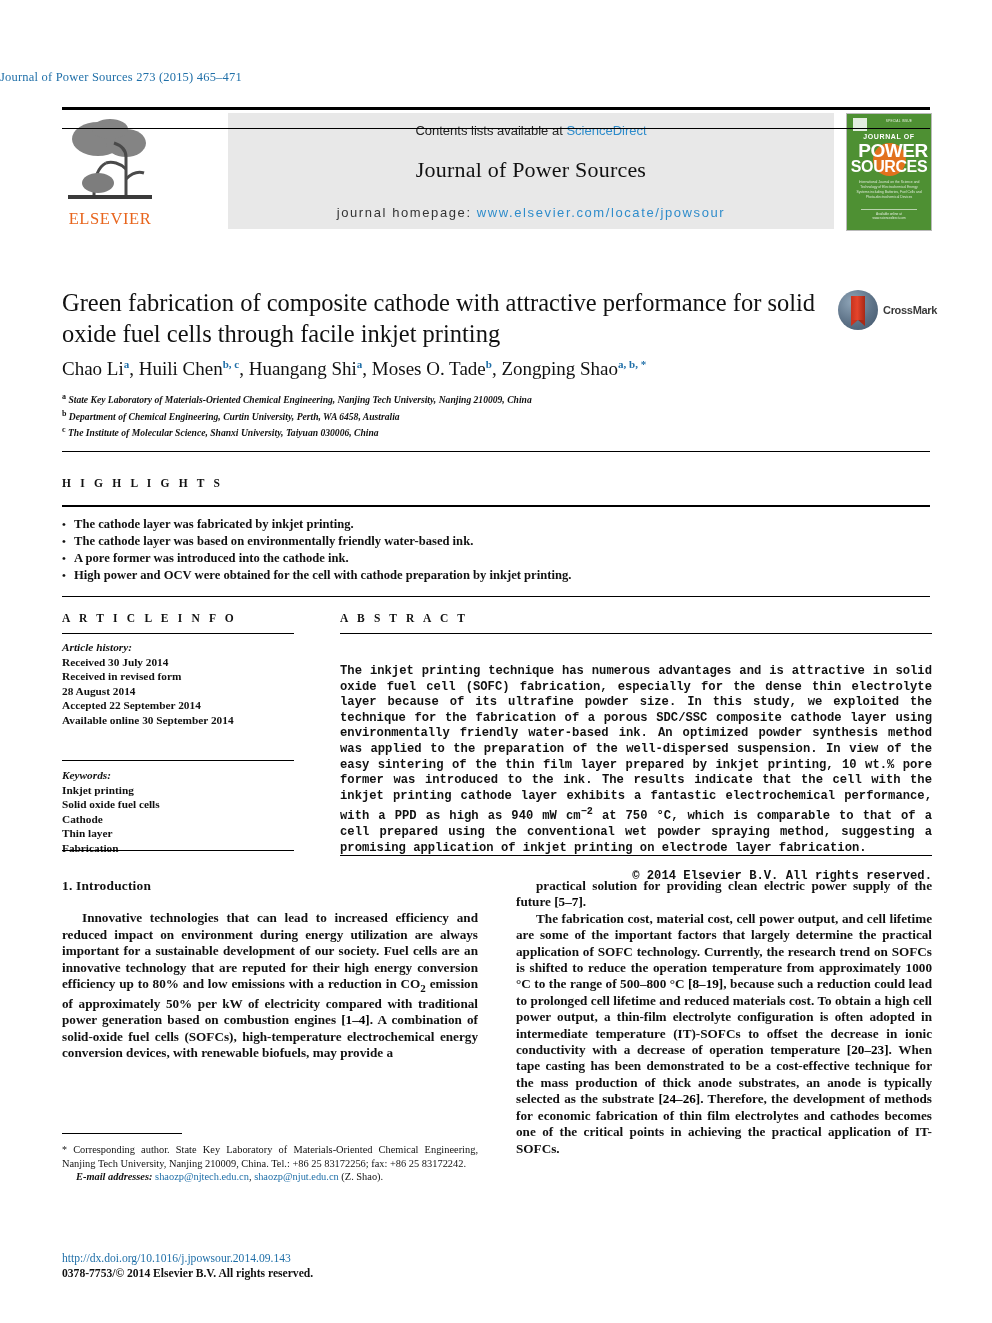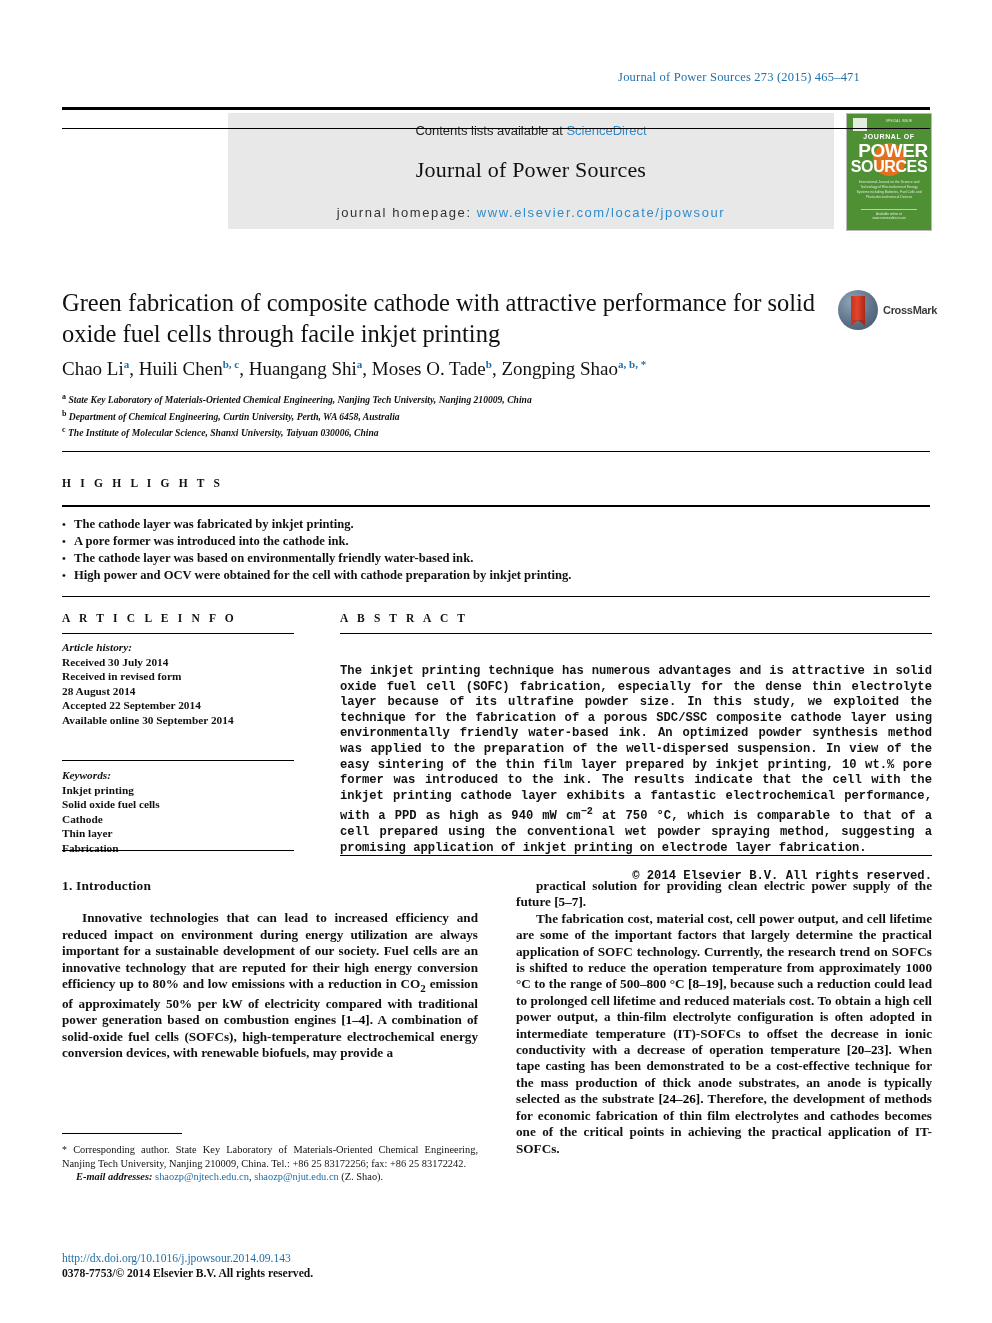--- a/index.html
+++ b/index.html
@@ -19,21 +19,21 @@
     position: absolute;
     left: 0; top: 0;
     width: 992px;
     height: 1323px;
   }
 
   
   .running-head {
     position: absolute;
     top: 70px; left: 0; width: 860px;
-    text-align: right;
+    text-align: left;
     font-size: 12.5px;
     color: #1f6fa8;
     font-family: "Liberation Serif", serif;
     letter-spacing: 0.2px;
   }
 
   
   .masthead {
     position: absolute;
     top: 107px; left: 62px;
@@ -399,20 +399,43 @@
 </head>
 <body>
 
 <div class="page">
 
   <div class="running-head">Journal of Power Sources 273 (2015) 465–471</div>
 
   <div class="masthead">
     <div class="masthead-rule-top"></div>
 
+    <div class="elsevier-logo">
+      <div class="tree-box">
+        <svg width="92" height="92" viewBox="0 0 92 92">
+          <rect x="0" y="0" width="92" height="92" fill="#ffffff"></rect>
+          <g fill="#6f6f6f" opacity="0.85">
+            <ellipse cx="34" cy="26" rx="26" ry="17"></ellipse>
+            <ellipse cx="62" cy="30" rx="20" ry="14"></ellipse>
+            <ellipse cx="46" cy="16" rx="18" ry="10"></ellipse>
+          </g>
+          <g stroke="#4a4a4a" stroke-width="3" fill="none">
+            <path d="M62 82 L62 44 C62 36 56 32 50 30"></path>
+            <path d="M62 56 C56 50 48 48 42 50"></path>
+            <path d="M62 66 C68 60 74 58 80 60"></path>
+            <path d="M30 82 C30 64 34 54 42 50"></path>
+          </g>
+          <g fill="#7d7d7d">
+            <ellipse cx="34" cy="70" rx="16" ry="10"></ellipse>
+          </g>
+          <rect x="4" y="82" width="84" height="4" fill="#3a3a3a"></rect>
+        </svg>
+      </div>
+      <div class="elsevier-word">ELSEVIER</div>
+    </div>
 
     <div class="mast-center">
       <div class="contents-line">
         <span>Contents lists available at </span><span class="sd">ScienceDirect</span>
       </div>
       <div class="journal-title">Journal of Power Sources</div>
       <div class="homepage-line">
         <span>journal homepage: </span><span class="url">www.elsevier.com/locate/jpowsour</span>
       </div>
     </div>
@@ -454,22 +477,22 @@
     <div><span class="mark">b</span> <span>Department of Chemical Engineering, Curtin University, Perth, WA 6458, Australia</span></div>
     <div><span class="mark">c</span> <span>The Institute of Molecular Science, Shanxi University, Taiyuan 030006, China</span></div>
   </div>
 
   <div class="rule" style="top:451px; height:1px;"></div>
   <div class="secthead" style="left:62px; top:477px;">H I G H L I G H T S</div>
   <div class="rule" style="top:505px; height:2px;"></div>
 
   <div class="highlights-list">
     <div>The cathode layer was fabricated by inkjet printing.</div>
+    <div>The cathode layer was based on environmentally friendly water-based ink.</div>
     <div>A pore former was introduced into the cathode ink.</div>
-    <div>The cathode layer was based on environmentally friendly water-based ink.</div>
     <div>High power and OCV were obtained for the cell with cathode preparation by inkjet printing.</div>
   </div>
 
   <div class="rule" style="top:596px; height:1px;"></div>
   <div class="secthead" style="left:62px; top:612px;">A R T I C L E  I N F O</div>
   <div class="secthead" style="left:340px; top:612px;">A B S T R A C T</div>
   <div class="info-rule" style="top:633px;"></div>
   <div class="abs-rule" style="top:633px;"></div>
 
   <div class="info-col">

